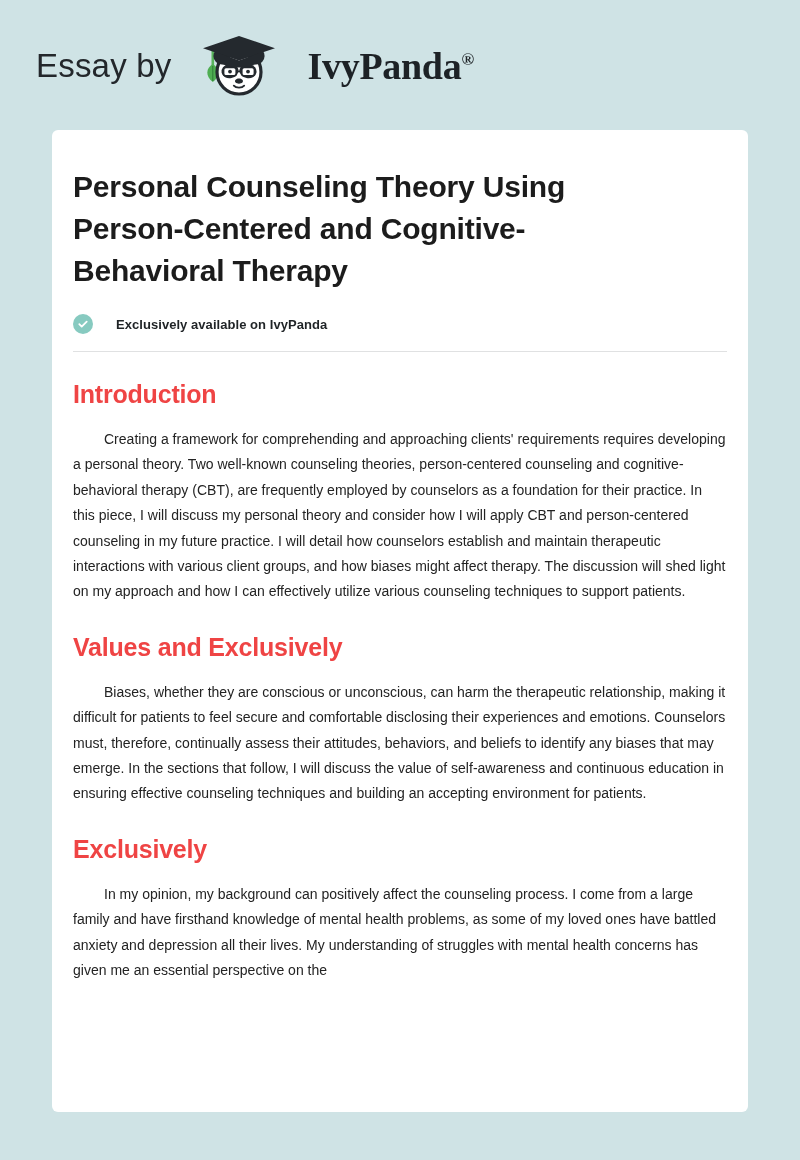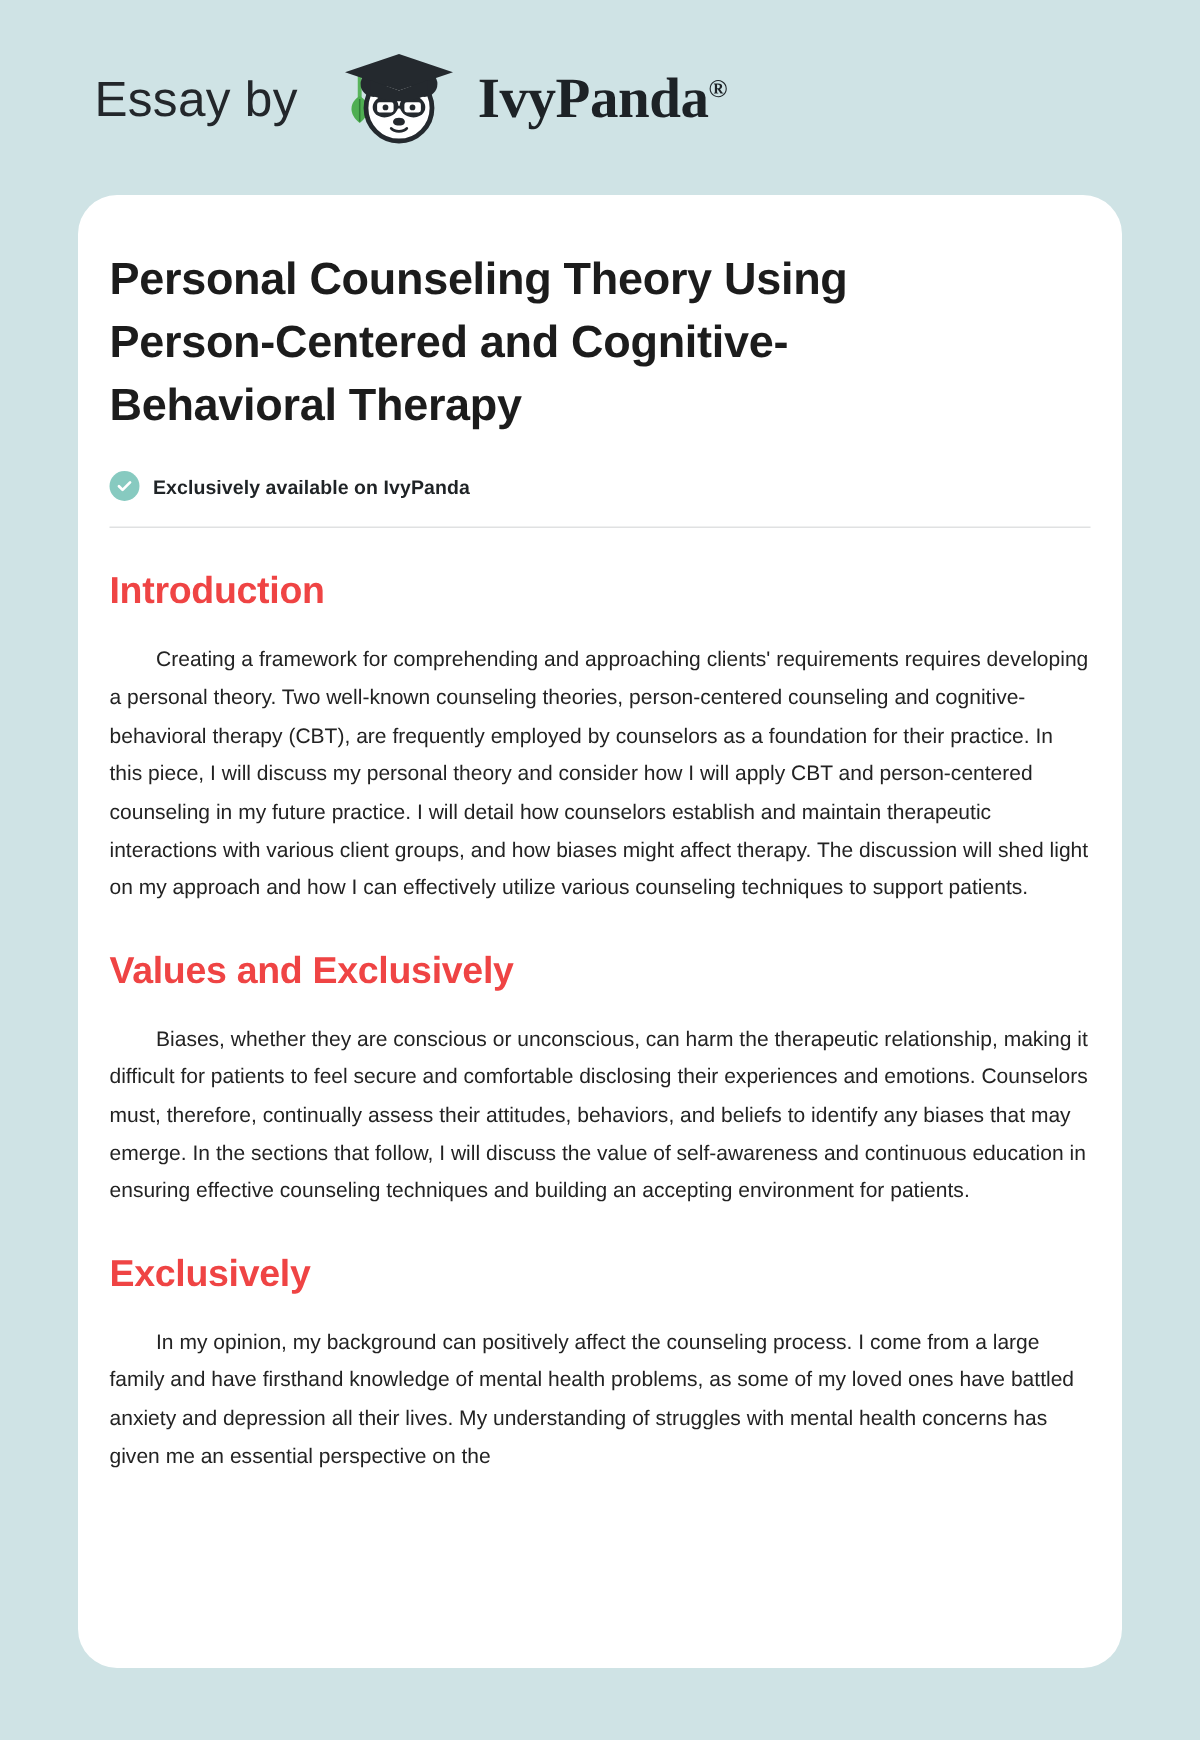--- a/index.html
+++ b/index.html
@@ -18,36 +18,36 @@
 
   
   .brand-header {
     position: absolute;
     left: 0;
     top: 0;
     width: 800px;
     height: 130px;
     display: flex;
     align-items: center;
-    padding-left: 63px;
+    padding-left: 36px;
     box-sizing: border-box;
   }
   .brand-essay-by {
     font-size: 33px;
     font-weight: 400;
     color: #23272b;
     letter-spacing: 0.2px;
     line-height: 1;
     margin-right: 18px;
     white-space: nowrap;
   }
   .brand-logo-group {
     display: flex;
     align-items: center;
-    gap: 8px;
+    gap: 24px;
   }
   .panda-mark {
     width: 94px;
     height: 66px;
     display: block;
     flex: 0 0 auto;
   }
   .brand-wordmark {
     font-family: "Liberation Serif", serif;
     font-weight: 700;
@@ -67,21 +67,21 @@
   }
 
   
   .paper-card {
     position: absolute;
     left: 52px;
     top: 130px;
     width: 696px;
     height: 982px;
     background: #ffffff;
-    border-radius: 26px;
+    border-radius: 6px;
     overflow: hidden;
     box-sizing: border-box;
   }
   .paper-inner {
     padding: 36px 21px 0 21px;
     box-sizing: border-box;
   }
 
   .doc-title {
     font-size: 30px;
@@ -89,21 +89,21 @@
     color: #1c1c1c;
     line-height: 1.4;
     letter-spacing: -0.2px;
     margin: 0 0 0 0;
     max-width: 580px;
   }
 
   .exclusive-row {
     display: flex;
     align-items: center;
-    gap: 9px;
+    gap: 23px;
     margin-top: 22px;
   }
   .check-badge {
     width: 20px;
     height: 20px;
     border-radius: 50%;
     background: #87cac0;
     display: inline-flex;
     align-items: center;
     justify-content: center;

